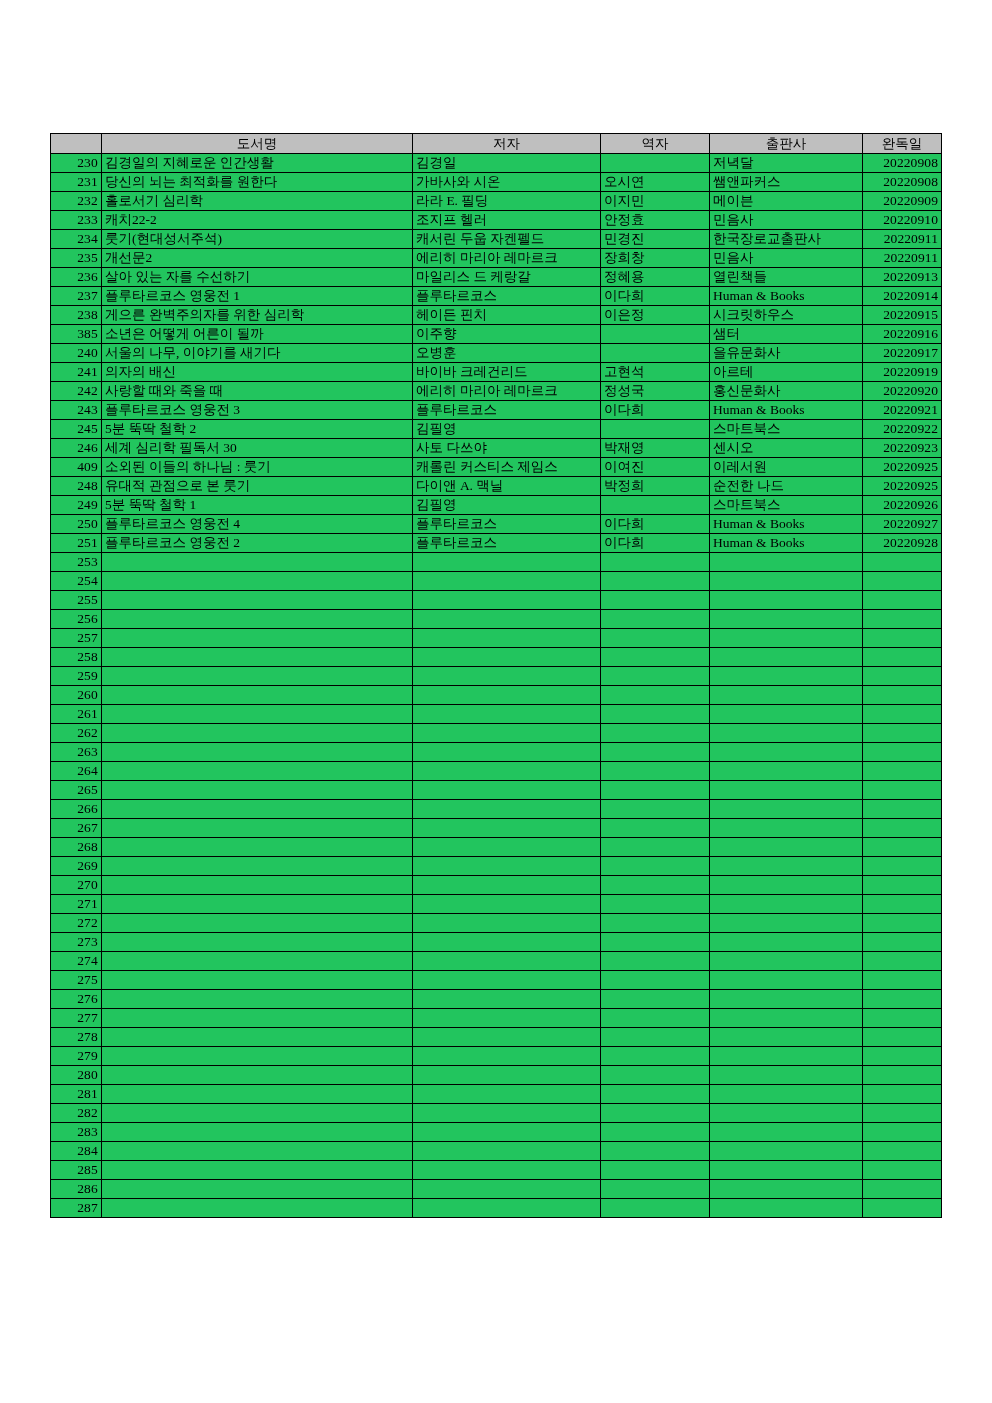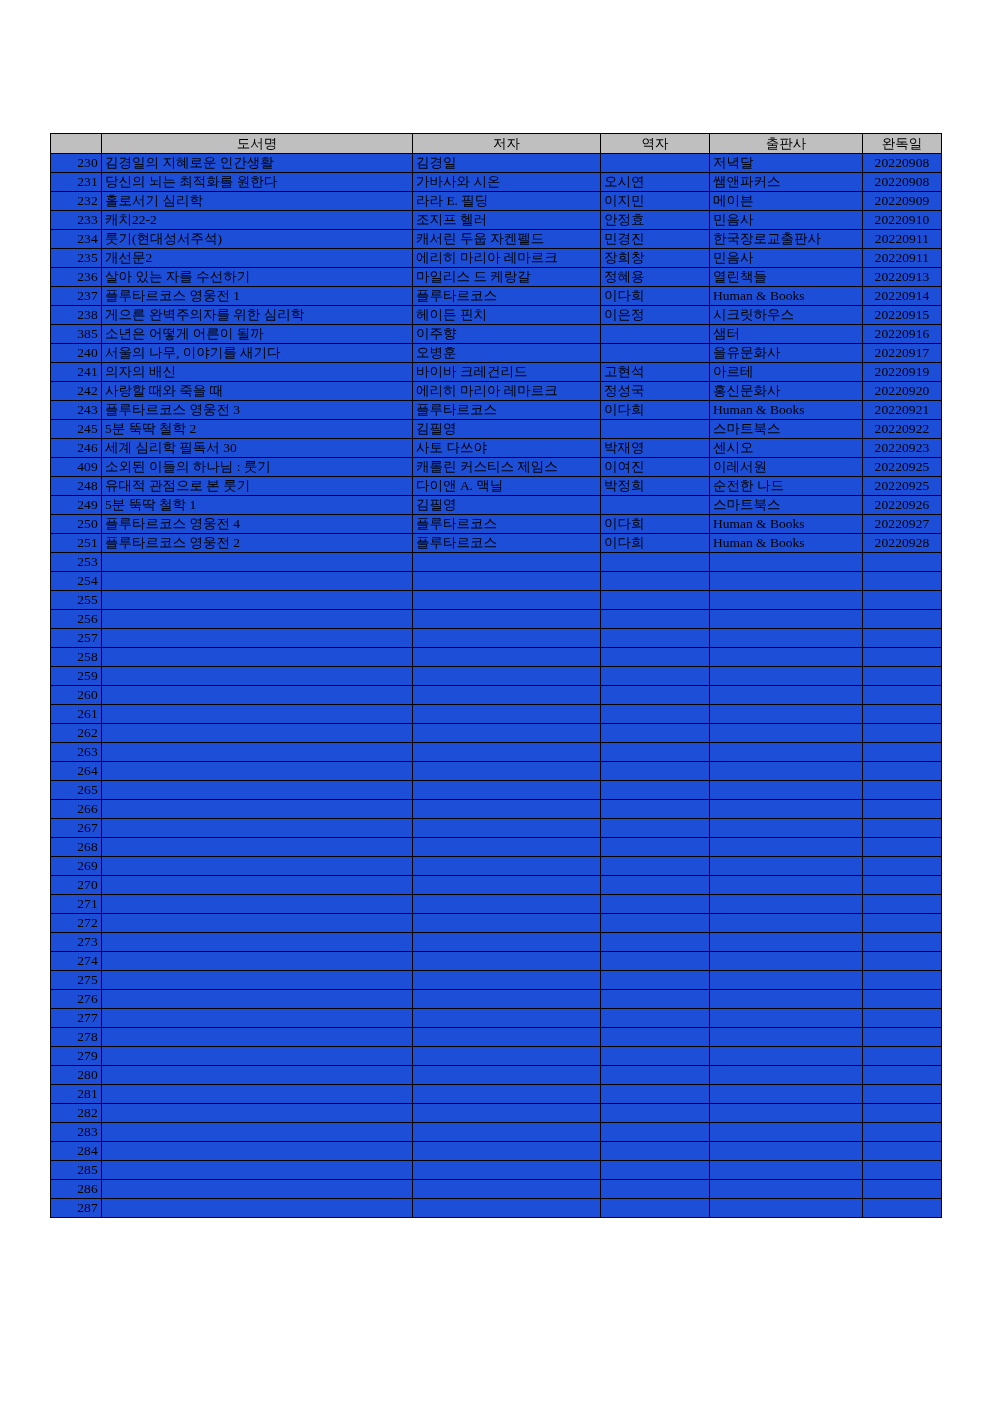--- a/index.html
+++ b/index.html
@@ -19,21 +19,21 @@
   #sheet {
     position: absolute;
     left: 50px;
     top: 133px;
     width: 891px;
   }
   table.book-table {
     border-collapse: collapse;
     table-layout: fixed;
     width: 891px;
-    background: #1d4ed8;
+    background: #22c55e;
   }
   table.book-table col.c-no      { width: 51px; }
   table.book-table col.c-title   { width: 311px; }
   table.book-table col.c-author  { width: 188px; }
   table.book-table col.c-trans   { width: 109px; }
   table.book-table col.c-pub     { width: 153px; }
   table.book-table col.c-date    { width: 79px; }
 
   table.book-table th,
   table.book-table td {
@@ -61,21 +61,21 @@
     text-align: right;
     letter-spacing: 0.2px;
   }
   td.cell-title,
   td.cell-author,
   td.cell-trans,
   td.cell-pub {
     text-align: left;
   }
   td.cell-date {
-    text-align: center;
+    text-align: right;
     letter-spacing: 0.1px;
   }
   td.empty { }
 </style>
 </head>
 <body>
 
 <div id="sheet">
   <table class="book-table">
     <colgroup>

